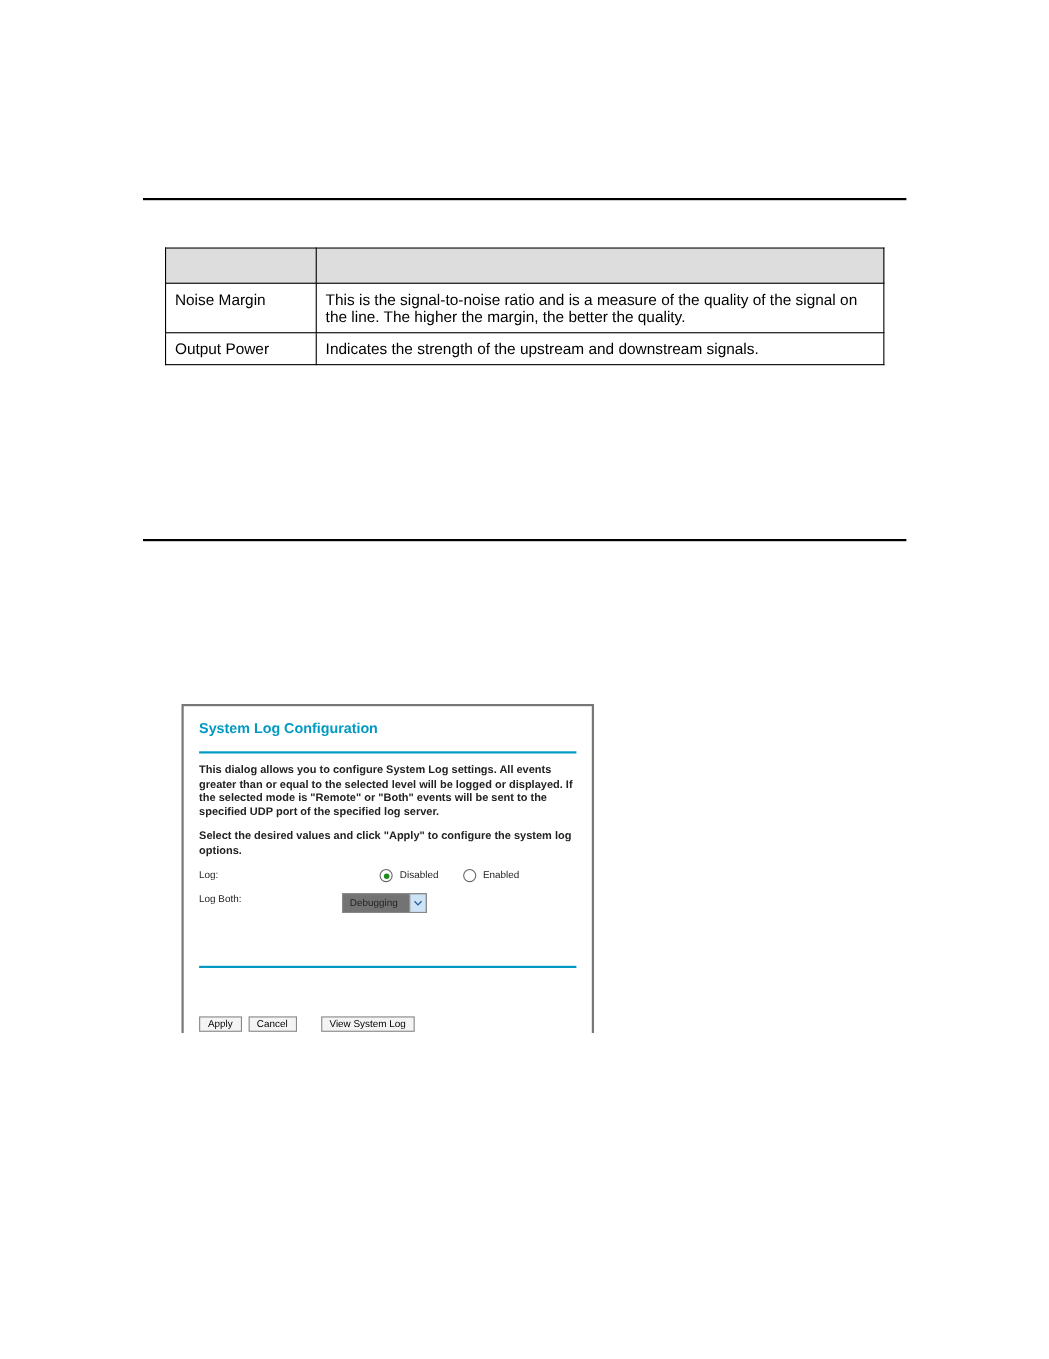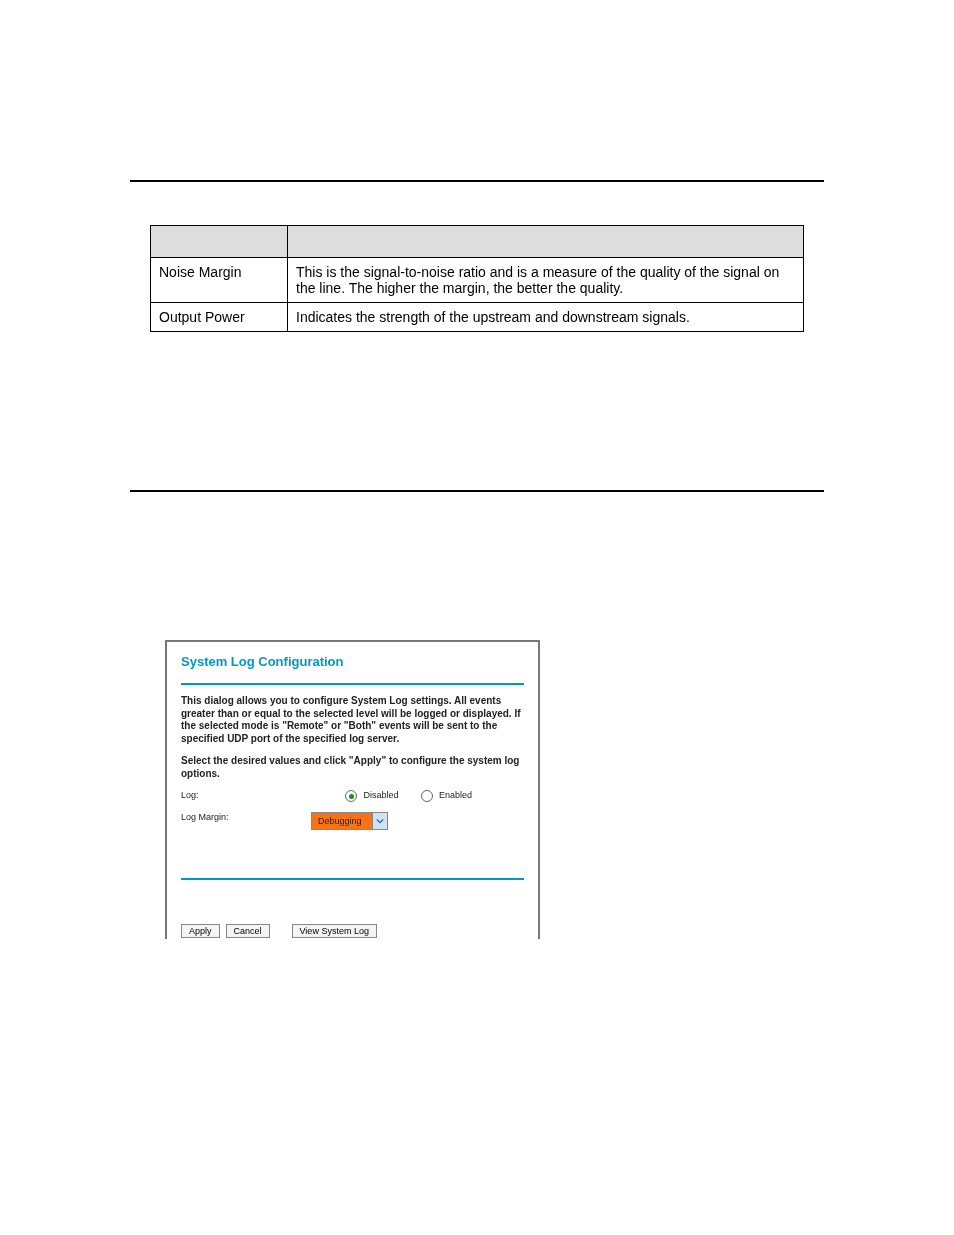--- a/index.html
+++ b/index.html
@@ -14,21 +14,21 @@
   .body-para{position:absolute;left:130px;right:130px;font-size:14px;color:#fff;line-height:1.35;}
   .dialog{position:absolute;left:165px;top:640px;width:375px;border:2px solid #777;background:#fff;padding:12px 14px 10px 14px;box-sizing:border-box;}
   .dialog-title{color:#0099c2;font-weight:bold;font-size:13px;margin-bottom:14px;}
   .dialog-hr{height:2px;background:#0099c2;margin-bottom:10px;}
   .dialog p{font-size:10px;color:#222;margin:0 0 10px 0;line-height:1.25;font-weight:bold;}
   .form-row{display:flex;align-items:flex-start;font-size:9px;color:#222;margin-bottom:10px;}
   .form-label{width:130px;text-align:left;}
   .radio-group{display:flex;gap:22px;align-items:center;padding-left:34px;}
   .radio{width:10px;height:10px;border:1px solid #666;border-radius:50%;display:inline-flex;align-items:center;justify-content:center;margin-right:4px;vertical-align:middle;}
   .radio.checked::after{content:"";width:5px;height:5px;border-radius:50%;background:#1e8a1e;display:block;}
-  .select{display:inline-flex;align-items:center;border:1px solid #888;height:16px;font-size:9px;background:#f97316;}
+  .select{display:inline-flex;align-items:center;border:1px solid #888;height:16px;font-size:9px;background:#737373;}
   .select-val{padding:0 6px;min-width:48px;}
   .select-arrow{width:14px;height:16px;display:flex;align-items:center;justify-content:center;background:#cfe3f7;border-left:1px solid #888;}
   .select-arrow svg{width:8px;height:8px;}
   .dialog-hr2{height:2px;background:#0099c2;margin:48px 0 8px 0;}
   .btn-row{display:flex;gap:6px;margin-top:44px;}
   .dbtn{font-size:9px;border:1px solid #888;padding:1px 7px;background:#f4f4f4;}
   .foot-rule{position:absolute;left:130px;right:130px;top:1030px;height:2px;background:#000;}
   .footer-left{position:absolute;left:130px;top:1042px;font-size:16px;}
   .footer-right{position:absolute;right:130px;top:1078px;font-size:14px;}
   .version{position:absolute;left:130px;top:1070px;font-size:10px;font-style:italic;color:#fff;}
@@ -76,21 +76,21 @@
           <span>Disabled</span>
         </span>
         <span>
           <span class="radio"></span>
           <span>Enabled</span>
         </span>
       </span>
     </div>
 
     <div class="form-row">
-      <span class="form-label">Log Margin:</span>
+      <span class="form-label">Log Both:</span>
       <span class="select">
         <span class="select-val">Debugging</span>
         <span class="select-arrow">
             <svg viewBox="0 0 10 10">
               <path d="M1 3 L5 7 L9 3" stroke="#2a5a9a" stroke-width="1.5" fill="none"></path>
             </svg>
           </span>
       </span>
     </div>
 

